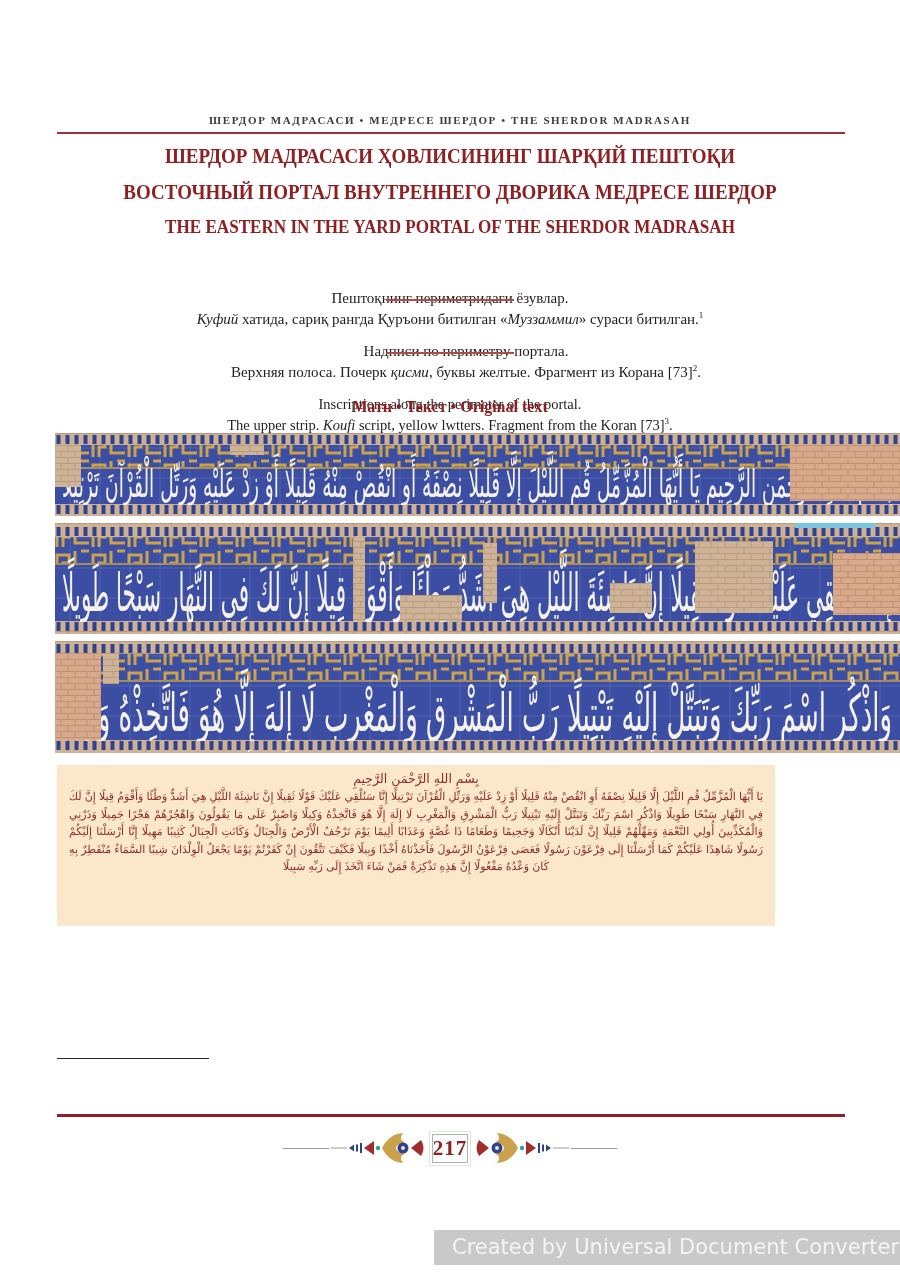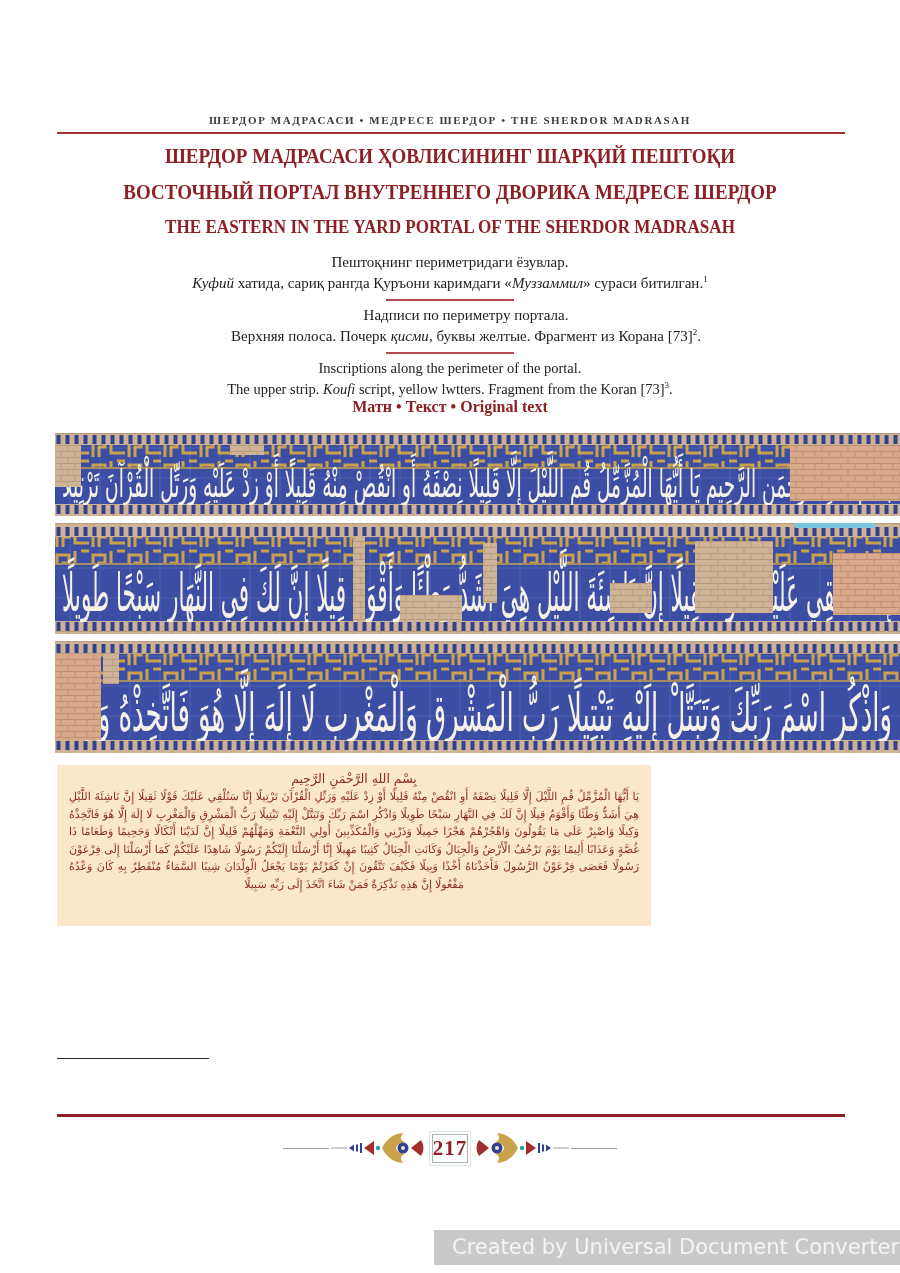--- a/index.html
+++ b/index.html
@@ -9,40 +9,40 @@
   .runhead{position:absolute;top:114px;left:0;width:100%;text-align:center;
            font-size:11px;font-weight:bold;letter-spacing:1.6px;color:#3c3c3c;}
   .rule-header{position:absolute;top:132px;left:57px;width:788px;height:1.6px;background:#a03236;}
 
   .ptitle{position:absolute;left:0;width:100%;text-align:center;font-weight:bold;color:#8e1f23;
           transform:scaleX(.95);transform-origin:center;}
   .title-uz{top:145px;font-size:20px;}
   .title-ru{top:181px;font-size:20px;}
   .title-en{top:217px;font-size:18px;}
 
-  .caption{position:absolute;left:0;width:100%;text-align:center;font-size:15px;line-height:21px;color:#222;}
+  .caption{position:absolute;left:0;width:100%;text-align:center;font-size:15px;line-height:21px;color:#222;margin-top:36px;}
   .caption-uz{top:252px;}
   .caption-ru{top:305px;padding-left:16px;}
   .caption-en{top:358px;font-size:14.5px;}
   .caption i{font-style:italic;}
   .caption sup{font-size:9px;vertical-align:super;line-height:0;}
 
   .minirule{position:absolute;left:50%;margin-left:-64px;width:128px;height:1.5px;background:#b24a4a;}
   .minirule-1{top:299px;}
   .minirule-2{top:352px;}
 
   .section-heading{position:absolute;top:398px;left:0;width:100%;text-align:center;
                    font-size:16px;font-weight:bold;color:#8e1f23;}
 
   .strip{position:absolute;left:55px;width:845px;display:block;}
   .strip-1{top:433px;height:83px;}
   .strip-2{top:523px;height:111px;}
   .strip-3{top:641px;height:112px;}
 
-  .quran-panel{position:absolute;top:765px;left:57px;width:594px;height:161px;background:#fbe8cb;
+  .quran-panel{position:absolute;top:765px;left:57px;width:718px;height:161px;background:#fbe8cb;
                box-sizing:border-box;padding:5px 12px 0 12px;color:#8b2c26;overflow:hidden;}
   .basmala{text-align:center;font-family:"DejaVu Sans",sans-serif;font-size:12.5px;line-height:18px;direction:rtl;}
   .quran-body{font-family:Liberation Sans, sans-serif;font-size:11px;line-height:17.6px;
               direction:rtl;text-align:justify;text-align-last:center;}
 
   .fn-rule{position:absolute;top:1058px;left:57px;width:152px;height:1.2px;background:#2b2b2b;}
   .footnotes{position:absolute;top:1063px;left:57px;width:600px;font-size:12.5px;line-height:19.5px;color:#222;}
   .footnotes sup{font-size:9px;margin-right:4px;}
 
   .rule-bottom{position:absolute;top:1114px;left:57px;width:788px;height:2.6px;background:#8e2127;}
@@ -92,21 +92,21 @@
 
   <div class="runhead">ШЕРДОР МАДРАСАСИ • МЕДРЕСЕ ШЕРДОР • THE SHERDOR MADRASAH</div>
   <div class="rule-header"></div>
 
   <div class="ptitle title-uz">ШЕРДОР МАДРАСАСИ ҲОВЛИСИНИНГ ШАРҚИЙ ПЕШТОҚИ</div>
   <div class="ptitle title-ru">ВОСТОЧНЫЙ ПОРТАЛ ВНУТРЕННЕГО ДВОРИКА МЕДРЕСЕ ШЕРДОР</div>
   <div class="ptitle title-en">THE EASTERN IN THE YARD PORTAL OF THE SHERDOR MADRASAH</div>
 
   <div class="caption caption-uz">
     <div>Пештоқнинг периметридаги ёзувлар.</div>
-    <div><i>Куфий</i><span> хатида, сариқ рангда Қуръони каримдаги «</span><i>Муззаммил</i><span>» сураси битилган.</span><sup>1</sup></div>
+    <div><i>Куфий</i><span> хатида, сариқ рангда Қуръони битилган «</span><i>Муззаммил</i><span>» сураси битилган.</span><sup>1</sup></div>
   </div>
   <div class="minirule minirule-1"></div>
 
   <div class="caption caption-ru">
     <div>Надписи по периметру портала.</div>
     <div><span>Верхняя полоса. Почерк </span><i>қисми</i><span>, буквы желтые. Фрагмент из Корана [73]</span><sup>2</sup><span>.</span></div>
   </div>
   <div class="minirule minirule-2"></div>
 
   <div class="caption caption-en">

